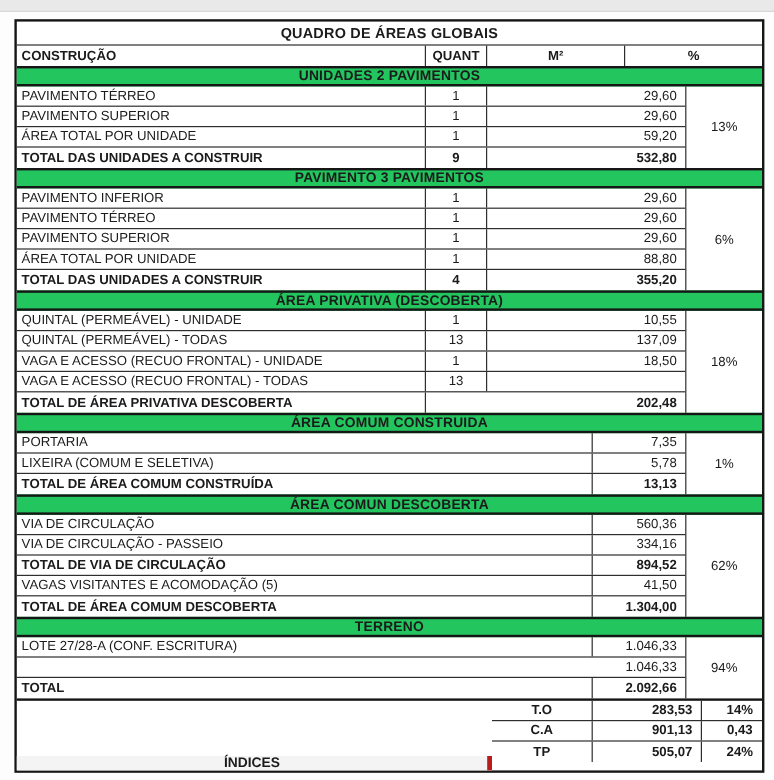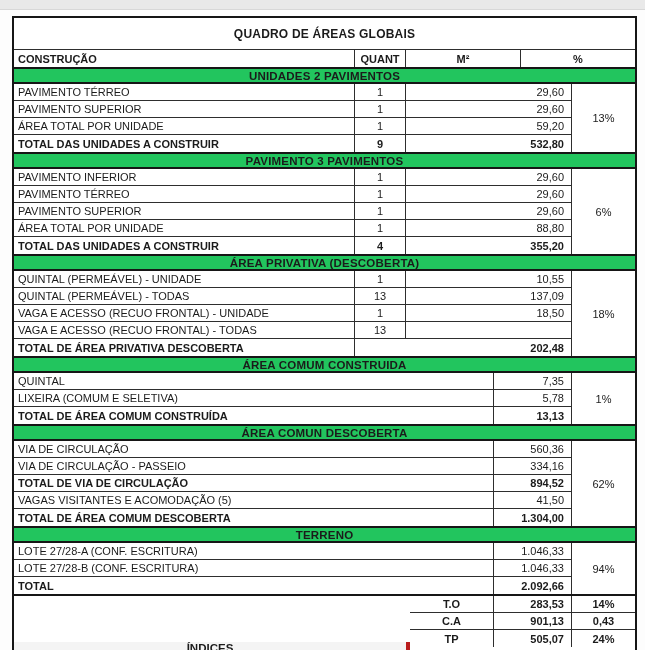--- a/index.html
+++ b/index.html
@@ -7,21 +7,21 @@
     width:645px;height:650px;position:relative;overflow:hidden;
     background:#fdfdfd;color:#1b1b1b;
     font-family:"Liberation Sans",sans-serif;
     -webkit-font-smoothing:antialiased;
   }
   *{box-sizing:border-box;}
   .topstrip{position:absolute;top:0;left:0;width:645px;height:10px;background:#e9e9e9;border-bottom:1px solid #d8d8d8;}
   .tbl{position:absolute;left:12px;top:16px;width:625px;border:2px solid #161616;background:#ffffff;}
 
   .row{display:flex;align-items:center;height:17px;border-bottom:1px solid #2e2e2e;font-size:11px;white-space:nowrap;}
-  .titlerow{height:32px;justify-content:center;font-weight:bold;font-size:12px;letter-spacing:.2px;}
+  .titlerow{height:20px;justify-content:center;font-weight:bold;font-size:12px;letter-spacing:.2px;}
   .colhead{border-bottom:none;font-weight:bold;}
 
   .c{height:100%;display:flex;align-items:center;overflow:hidden;}
   .bR{border-right:1px solid #2e2e2e;}
   .desc{width:341px;padding-left:4px;}
   .quant{width:51px;justify-content:center;}
   .m2{flex:1;justify-content:flex-end;padding-right:7px;}
   .center{justify-content:center !important;padding-right:0 !important;}
 
   .sechead{height:17px;display:flex;align-items:center;justify-content:center;
@@ -35,21 +35,21 @@
 
   .desc2{width:480px;padding-left:4px;}
   .val{flex:1;justify-content:flex-end;padding-right:7px;}
   .mergedval{flex:1;justify-content:flex-end;padding-right:7px;}
   .total{font-weight:bold;}
 
   .isec{display:flex;border-top:2px solid #161616;}
   .ilabel{width:396px;border-right:4px solid #b91c1c;display:flex;align-items:center;justify-content:center;
     font-weight:bold;font-size:11.5px;background:#f4f4f4;margin-top:46px;}
   .iright{flex:1;}
-  .irow{display:flex;align-items:center;height:17px;border-bottom:1px solid #2e2e2e;font-weight:bold;font-size:11px;}
+  .irow{display:flex;align-items:center;height:17px;border-bottom:1px solid #2e2e2e;font-weight:bold;font-size:11px;gap:13px;}
   .iright .irow:last-child{border-bottom:none;}
   .ikey{width:84px;border-right:1px solid #2e2e2e;justify-content:center;}
   .ival{width:78px;border-right:1px solid #2e2e2e;justify-content:flex-end;padding-right:7px;}
   .ipct{flex:1;justify-content:center;}
 </style>
 </head>
 <body>
 
 <div class="topstrip"></div>
 
@@ -159,21 +159,21 @@
       </div>
       <div class="pctcell">18%</div>
     </div>
   </div>
 
   <div>
     <div class="sechead">ÁREA COMUM CONSTRUIDA</div>
     <div class="body">
       <div class="left">
         <div class="row">
-          <div class="c desc2 bR">QUINTAL</div>
+          <div class="c desc2 bR">PORTARIA</div>
           <div class="c val">7,35</div>
         </div>
         <div class="row">
           <div class="c desc2 bR">LIXEIRA (COMUM E SELETIVA)</div>
           <div class="c val">5,78</div>
         </div>
         <div class="row total">
           <div class="c desc2 bR">TOTAL DE ÁREA COMUM CONSTRUÍDA</div>
           <div class="c val">13,13</div>
         </div>
@@ -213,21 +213,20 @@
 
   <div>
     <div class="sechead">TERRENO</div>
     <div class="body">
       <div class="left">
         <div class="row">
           <div class="c desc2 bR">LOTE 27/28-A (CONF. ESCRITURA)</div>
           <div class="c val">1.046,33</div>
         </div>
         <div class="row">
-          <div class="c desc2 bR">LOTE 27/28-B (CONF. ESCRITURA)</div>
           <div class="c val">1.046,33</div>
         </div>
         <div class="row total">
           <div class="c desc2 bR">TOTAL</div>
           <div class="c val">2.092,66</div>
         </div>
       </div>
       <div class="pctcell">94%</div>
     </div>
   </div>

